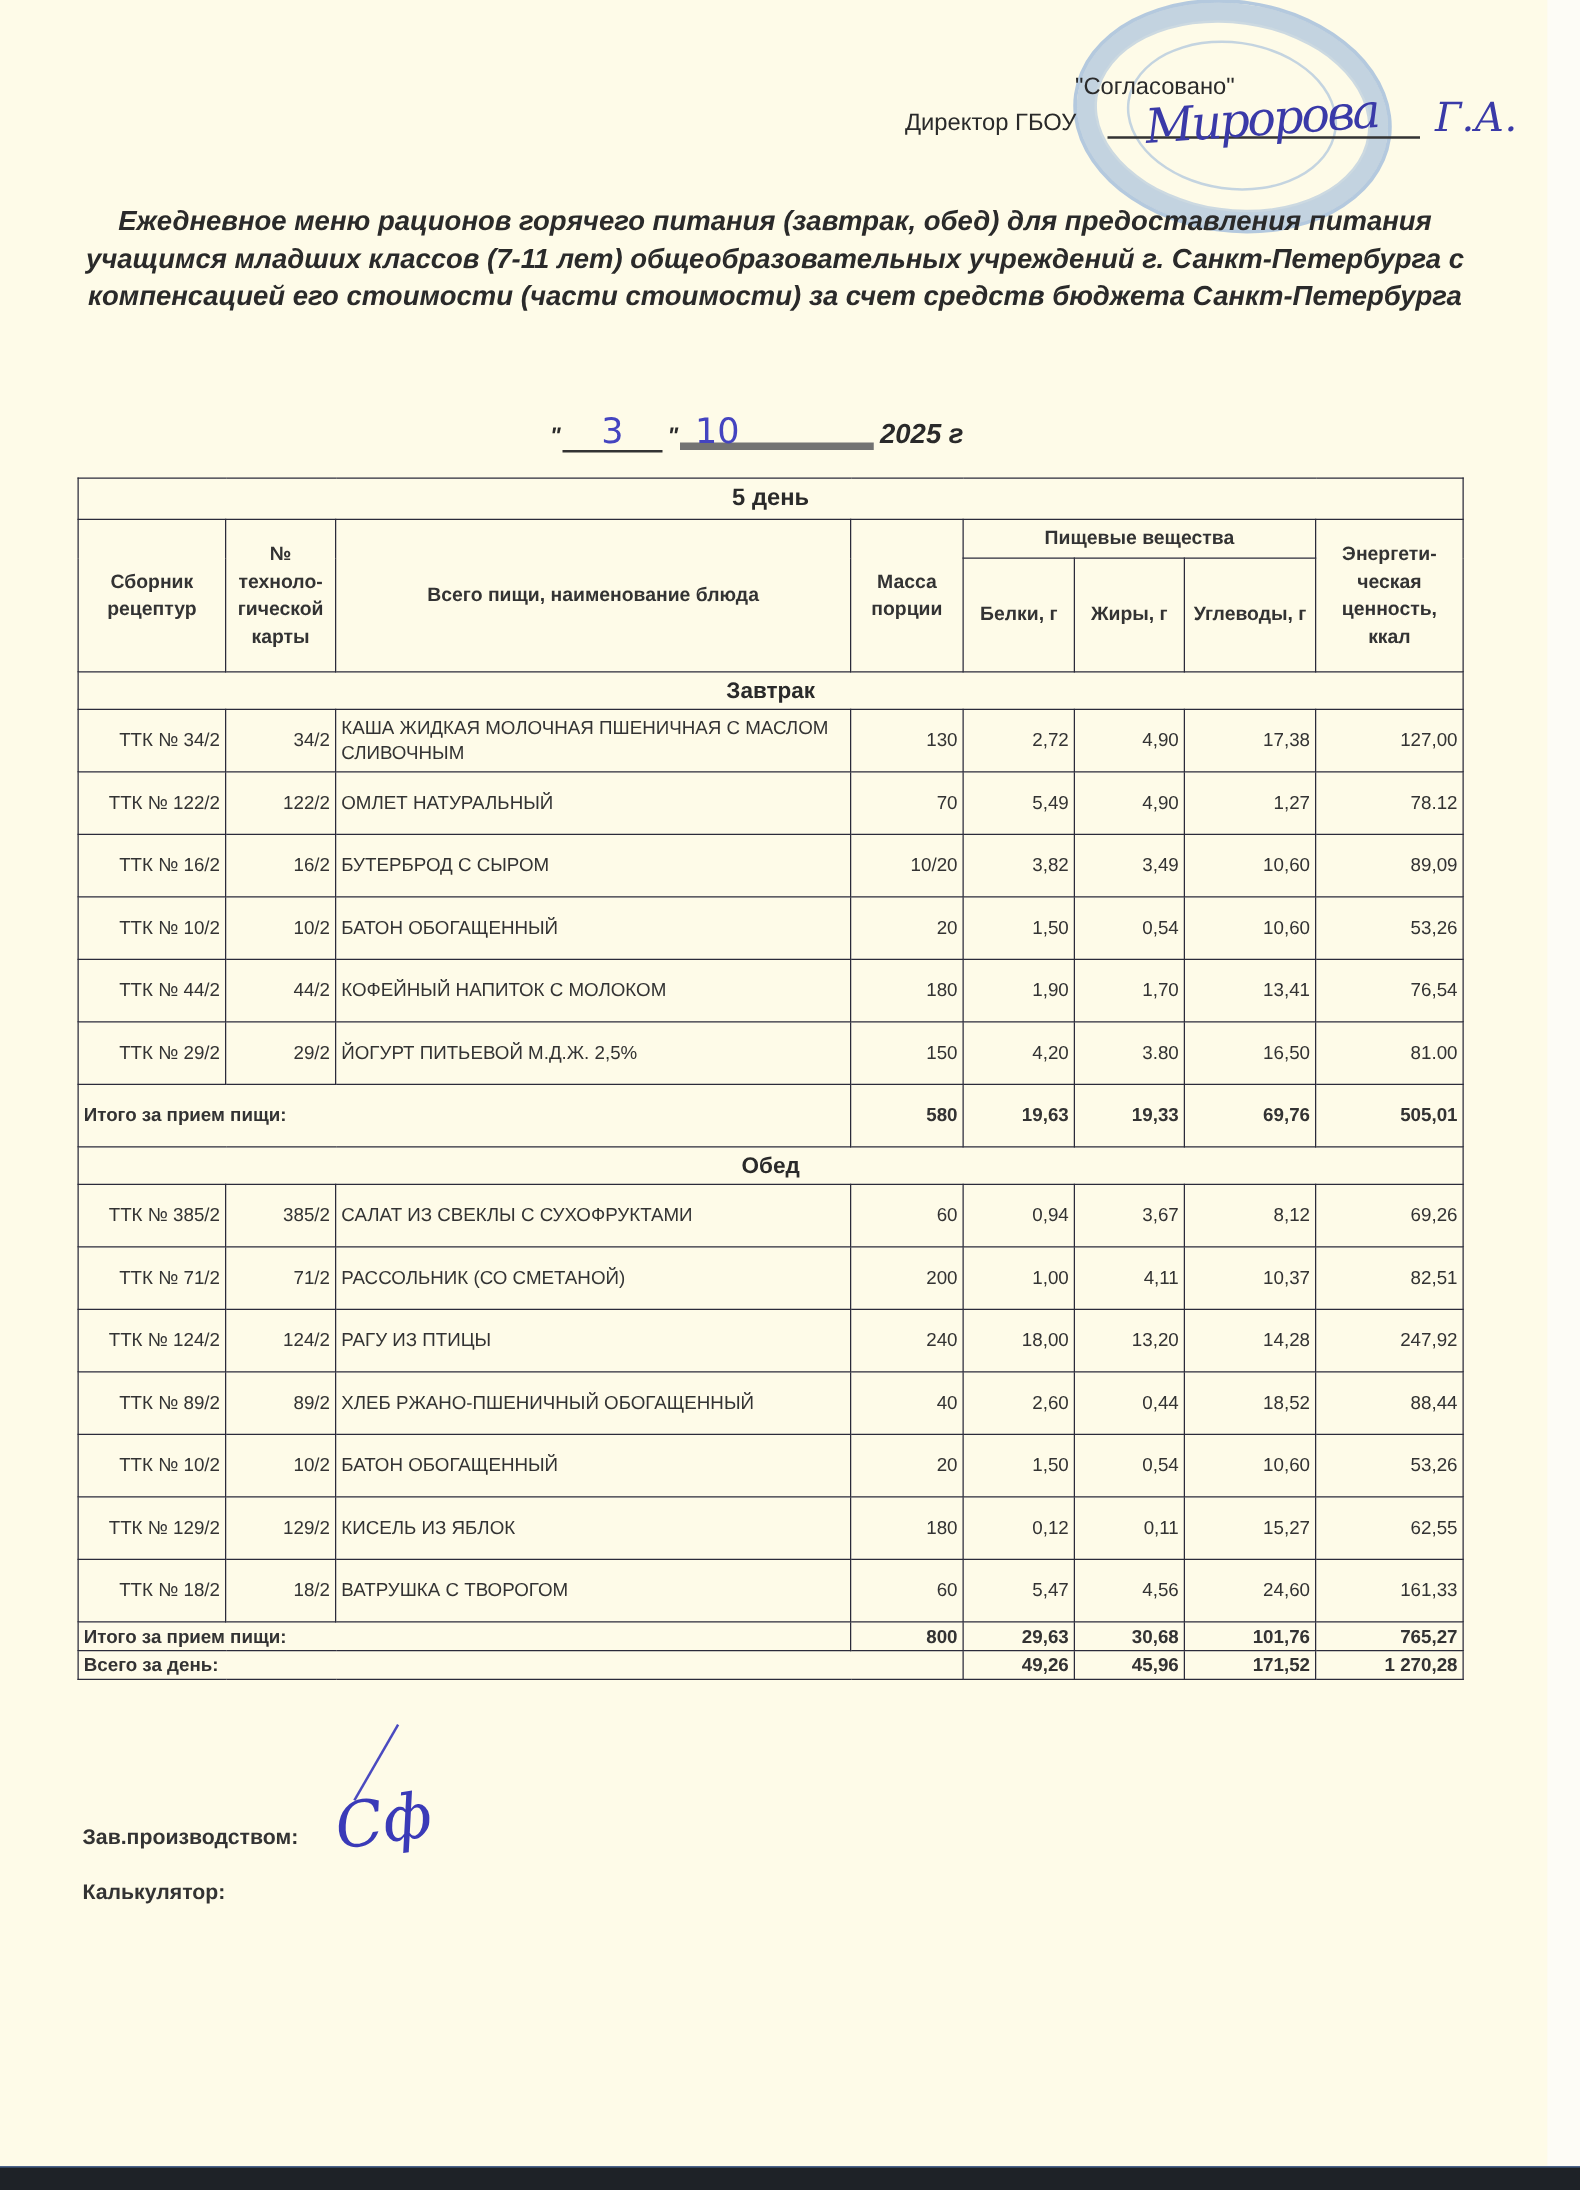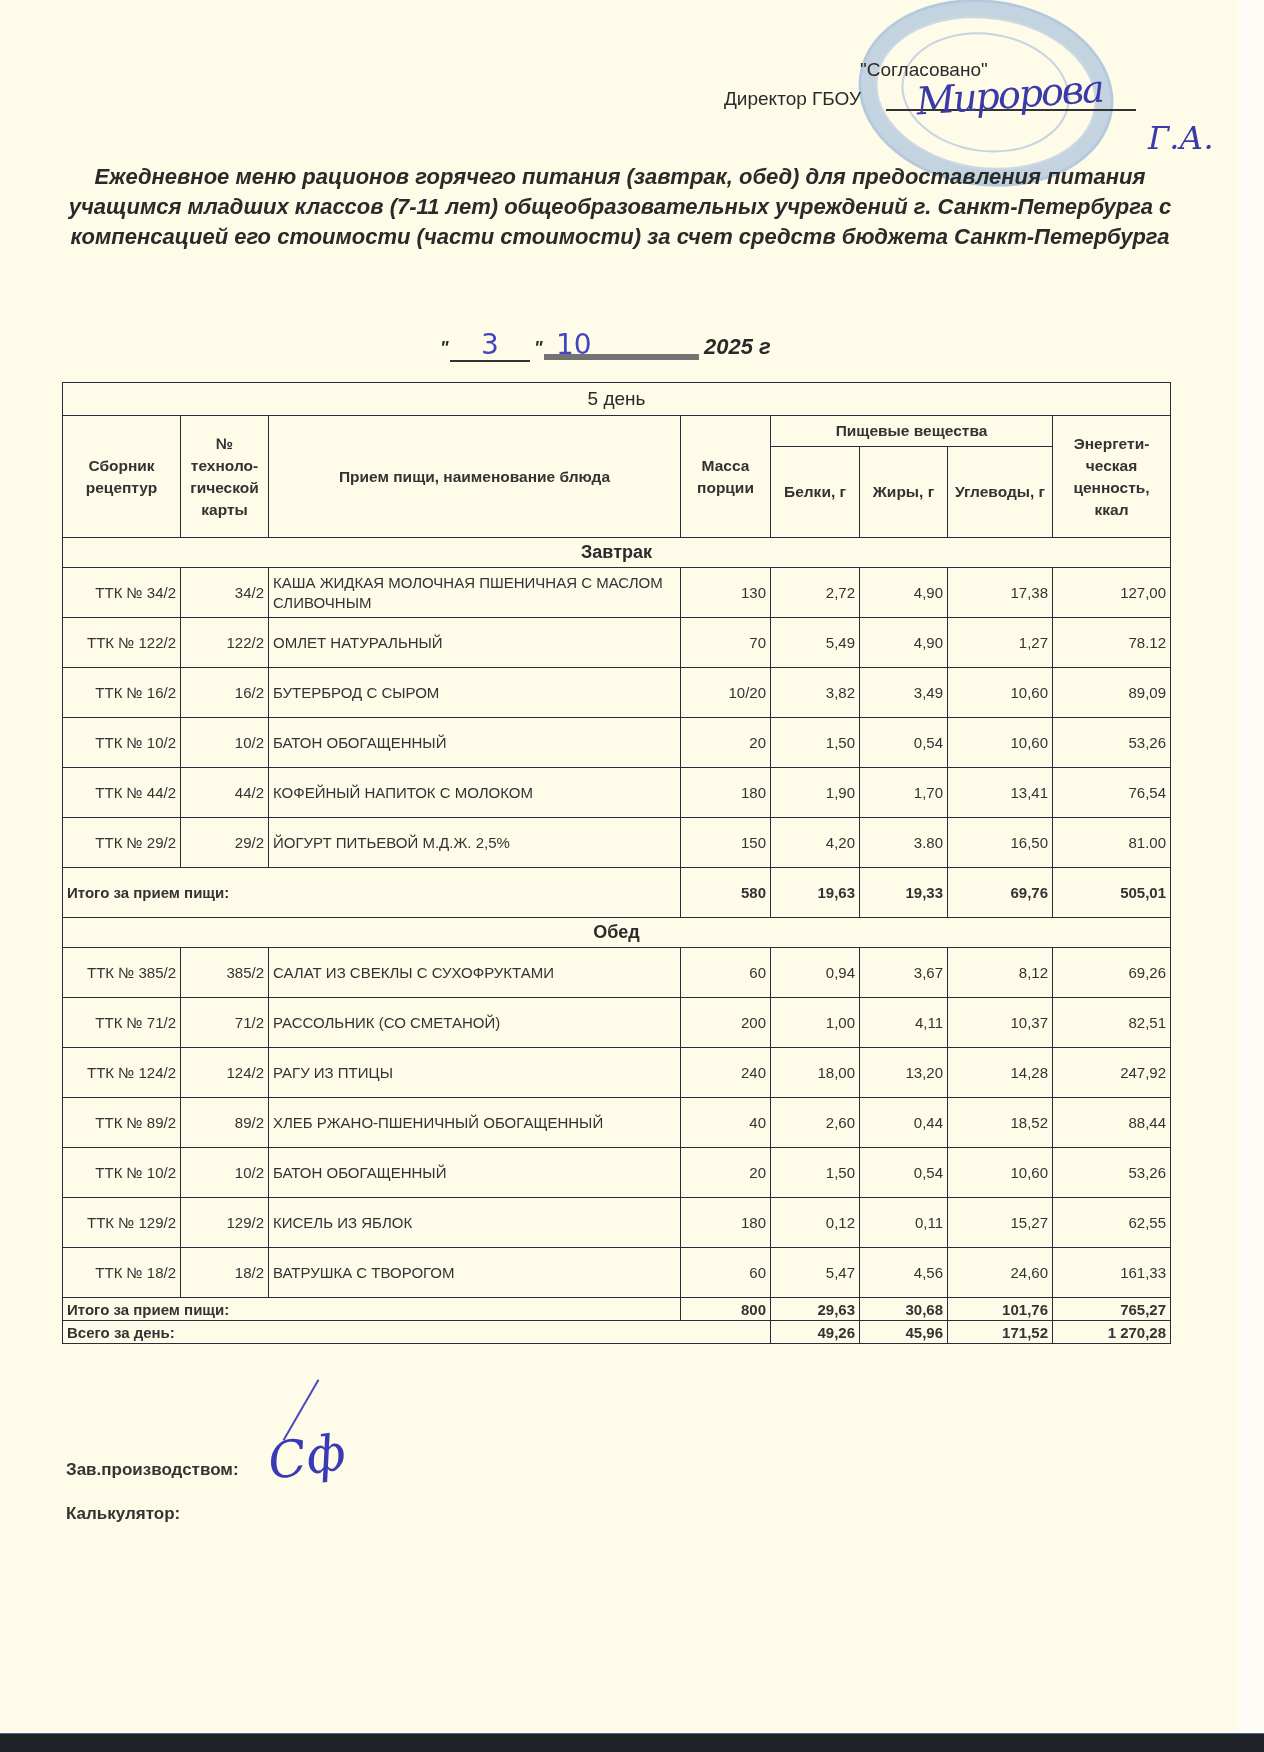--- a/index.html
+++ b/index.html
@@ -26,21 +26,21 @@
   .approval { position: absolute; left: 720px; top: 55px; width: 520px; height: 80px; }
   .approved-label { position: absolute; left: 140px; top: 4px; font-size: 19px; }
   .director-label { position: absolute; left: 4px; top: 33px; font-size: 19px; }
   .director-line { position: absolute; left: 166px; top: 54px; width: 250px; border-bottom: 2px solid #333; }
   .director-signature {
     position: absolute; left: 196px; top: 18px; font-family: "DejaVu Serif", serif; font-style: italic;
     font-size: 38px; color: #3a3aa8; transform: rotate(-4deg); letter-spacing: -2px;
   }
   .director-initials {
     position: absolute; left: 428px; top: 20px; font-family: "DejaVu Serif", serif; font-style: italic;
-    font-size: 32px; color: #3a3aa8; margin-top: 44px;
+    font-size: 32px; color: #3a3aa8;
   }
   .stamp {
     position: absolute; left: 858px; top: 0px; width: 250px; height: 180px;
     border-radius: 50%; border: 3px solid rgba(90,140,210,0.45);
     box-shadow: inset 0 0 0 14px rgba(90,140,210,0.07), inset 0 0 0 16px rgba(90,140,210,0.3);
     transform: rotate(8deg);
   }
   .stamp-inner {
     position: absolute; left: 40px; top: 30px; width: 165px; height: 115px; border-radius: 50%;
     border: 2px solid rgba(90,140,210,0.35);
@@ -71,21 +71,21 @@
   table.menu th { font-weight: bold; font-size: 15.5px; text-align: center; line-height: 22px; color: #333; }
   .col-recipe { width: 118px; }
   .col-card { width: 88px; }
   .col-name { width: 412px; }
   .col-mass { width: 90px; }
   .col-prot { width: 89px; }
   .col-fat { width: 88px; }
   .col-carb { width: 105px; }
   .col-energy { width: 118px; }
 
-  tr.day-row td { height: 32px; font-weight: normal; font-size: 19px; text-align: center; }
+  tr.day-row td { height: 32px; font-weight: bold; font-size: 19px; text-align: center; }
   tr.head1 th { height: 30px; }
   tr.head2 th { height: 90px; border-radius: 30px; }
   tr.section td { height: 29px; font-weight: bold; font-size: 18px; text-align: center; }
   tr.dish td { height: 49px; font-size: 15px; color: #333; }
   td.c { text-align: right; }
   td.r { text-align: right; }
   td.name { text-align: left; line-height: 20px; }
   tr.total td { height: 49px; font-weight: bold; font-size: 15px; color: #333; }
   tr.total.small td { height: 22px; }
   tr.daytotal td { height: 22px; font-weight: bold; font-size: 15px; color: #333; }
@@ -143,21 +143,21 @@
       <col class="col-carb">
       <col class="col-energy">
   </colgroup>
   <tbody id="menu-body">
     <tr class="day-row">
       <td colspan="8">5 день</td>
     </tr>
     <tr class="head1">
       <th rowspan="2">Сборник рецептур</th>
       <th rowspan="2">№ техноло-гической карты</th>
-      <th rowspan="2">Прием пищи, наименование блюда</th>
+      <th rowspan="2">Всего пищи, наименование блюда</th>
       <th rowspan="2">Масса порции</th>
       <th colspan="3">Пищевые вещества</th>
       <th rowspan="2">Энергети-ческая ценность, ккал</th>
     </tr>
     <tr class="head2">
       <th>Белки, г</th>
       <th>Жиры, г</th>
       <th>Углеводы, г</th>
     </tr>
   <tr class="section">

